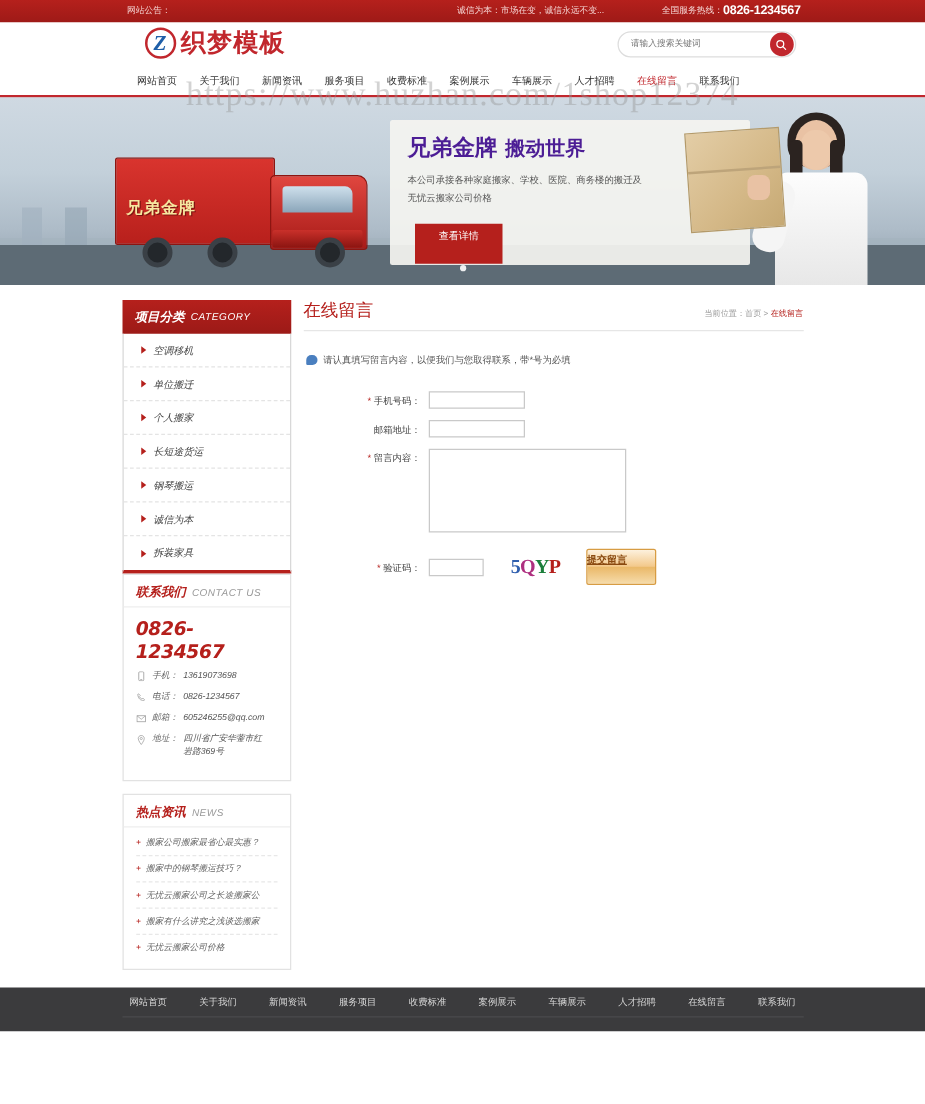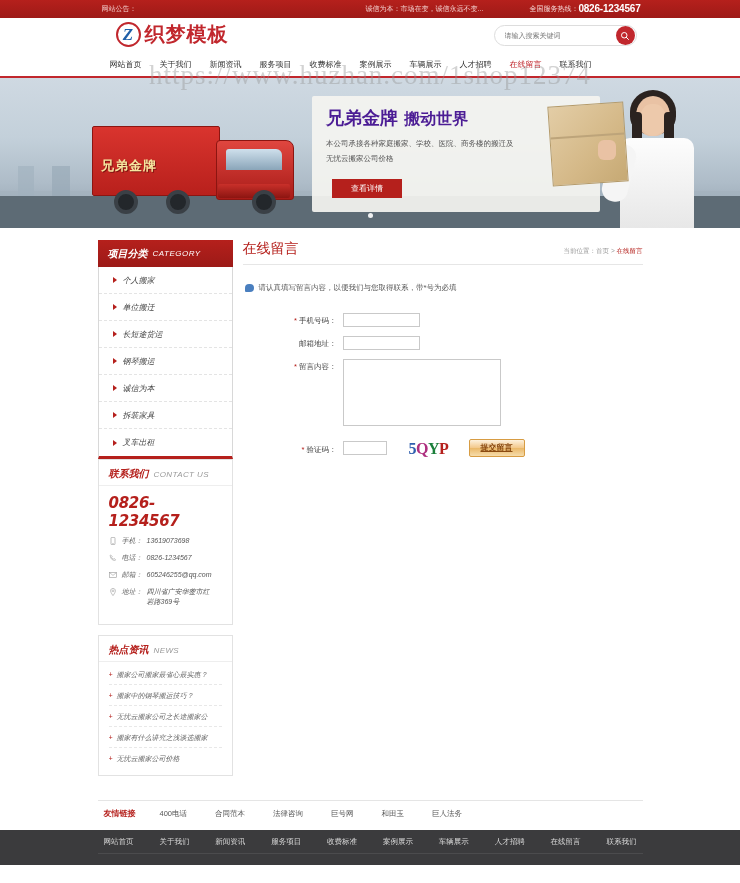--- a/index.html
+++ b/index.html
@@ -121,21 +121,21 @@
   .bc-title {
     position:absolute; left: 14px; top: 10px; font-size: 18px; font-weight: bold;
     color:#4c1d95; font-family:"DejaVu Sans", sans-serif; letter-spacing: 0px;
   }
   .bc-title .t2 { font-size: 16px; }
   .bc-desc {
     position:absolute; left: 14px; top: 40px; width: 190px; font-size: 7.5px;
     color:#555; line-height: 15px;
   }
   .bc-btn {
-    position:absolute; left: 20px; top: 83px; width: 70px; height: 19px;
+    position:absolute; left: 20px; top: 83px; width: 70px; height: 32px;
     background:#b5201c; color:#fff; font-size: 8px; line-height: 19px;
     text-align:center; cursor:pointer;
   }
   .woman {
     position:absolute; right: 28px; bottom: 0px; width: 110px; height: 140px;
   }
   .w-head { position:absolute; left: 34px; top: 8px; width: 34px; height: 40px;
     background: #e9c2a4; border-radius: 50% 50% 45% 45%; }
   .w-hair { position:absolute; left: 28px; top: 2px; width: 46px; height: 44px;
     background: #2b2320; border-radius: 50% 50% 40% 40%; }
@@ -236,24 +236,24 @@
   }
   .f-row.captcha { align-items: center; margin-top: 13px; }
   .f-in.cap { width: 44px; }
   .cap-img {
     width: 34px; height: 15px; margin-left: 22px; background:#fff;
     font-size: 16px; font-weight: bold; letter-spacing: -.5px; line-height: 15px;
     font-family:"Liberation Serif", serif;
   }
   .cap-img .c1{color:#2f5fae;} .cap-img .c2{color:#ae2f7f;} .cap-img .c3{color:#1b7f3b;} .cap-img .c4{color:#b5201c;}
   .submit {
-    margin-left: 26px; width: 56px; height: 18px;
+    margin-left: 26px; width: 56px; height: 29px;
     background: linear-gradient(180deg,#fdf1dd 0%, #f3c98c 48%, #eab96a 52%, #f6dcab 100%);
     border: 1px solid #d79c43; border-radius: 2px; color:#8a4a10; font-size: 8px;
-    font-weight: bold; line-height: 15px; text-align:center; cursor:pointer;text-decoration:underline;
+    font-weight: bold; line-height: 15px; cursor:pointer;text-decoration:underline;
   }
 
   
   .friends { width: 545px; margin: 14px auto 0; border-top: 1px solid #e5e5e5;
     height: 26px; display:flex; align-items:center; gap: 0; }
   .friends .ttl { font-size: 8px; color:#b5201c; font-weight: bold; padding: 0 10px 0 6px; }
   .friends a { font-size: 7.5px; color:#555; text-decoration:none; padding: 0 14px; }
 
   
   .footer { background:#3b3b3d; padding-top: 0; margin-top: 4px; }
@@ -359,45 +359,45 @@
     <div class="sidebar">
 
       <div>
         <div class="panel-head-red">
           <span class="cn">项目分类</span>
           <span class="en">CATEGORY</span>
         </div>
         <div class="cat-wrap" id="cat-list">
             <div class="cat-item">
               <span class="arrow"></span>
+              <span>空调移机</span>
+            </div>
+            <div class="cat-item">
+              <span class="arrow"></span>
+              <span>单位搬迁</span>
+            </div>
+            <div class="cat-item">
+              <span class="arrow"></span>
               <span>个人搬家</span>
             </div>
             <div class="cat-item">
               <span class="arrow"></span>
-              <span>单位搬迁</span>
-            </div>
-            <div class="cat-item">
-              <span class="arrow"></span>
               <span>长短途货运</span>
             </div>
             <div class="cat-item">
               <span class="arrow"></span>
               <span>钢琴搬运</span>
             </div>
             <div class="cat-item">
               <span class="arrow"></span>
               <span>诚信为本</span>
             </div>
             <div class="cat-item">
               <span class="arrow"></span>
               <span>拆装家具</span>
-            </div>
-            <div class="cat-item">
-              <span class="arrow"></span>
-              <span>叉车出租</span>
             </div>
           </div>
       </div>
 
       <div class="panel">
         <div class="panel-head-plain">
           <span class="cn">联系我们</span>
           <span class="en">CONTACT US</span>
         </div>
         <div class="contact-body">
@@ -491,31 +491,20 @@
         <div class="f-row captcha">
           <div class="f-lbl"><span class="req">*</span><span>验证码：</span></div>
           <input class="f-in cap" value="" style="">
           <div class="cap-img"><span class="c1">5</span><span class="c2">Q</span><span class="c3">Y</span><span class="c4">P</span></div>
           <div class="submit">提交留言</div>
         </div>
       </div>
     </div>
   </div>
 
-  <div class="friends">
-    <span class="ttl">友情链接</span>
-    <span id="friend-list" style="display:flex;">
-        <a href="#">400电话</a>
-        <a href="#">合同范本</a>
-        <a href="#">法律咨询</a>
-        <a href="#">巨号网</a>
-        <a href="#">和田玉</a>
-        <a href="#">巨人法务</a>
-      </span>
-  </div>
 
   <div class="footer">
     <div class="inner">
       <div class="f-nav" id="footer-nav">
           <a href="#">网站首页</a>
           <a href="#">关于我们</a>
           <a href="#">新闻资讯</a>
           <a href="#">服务项目</a>
           <a href="#">收费标准</a>
           <a href="#">案例展示</a>

